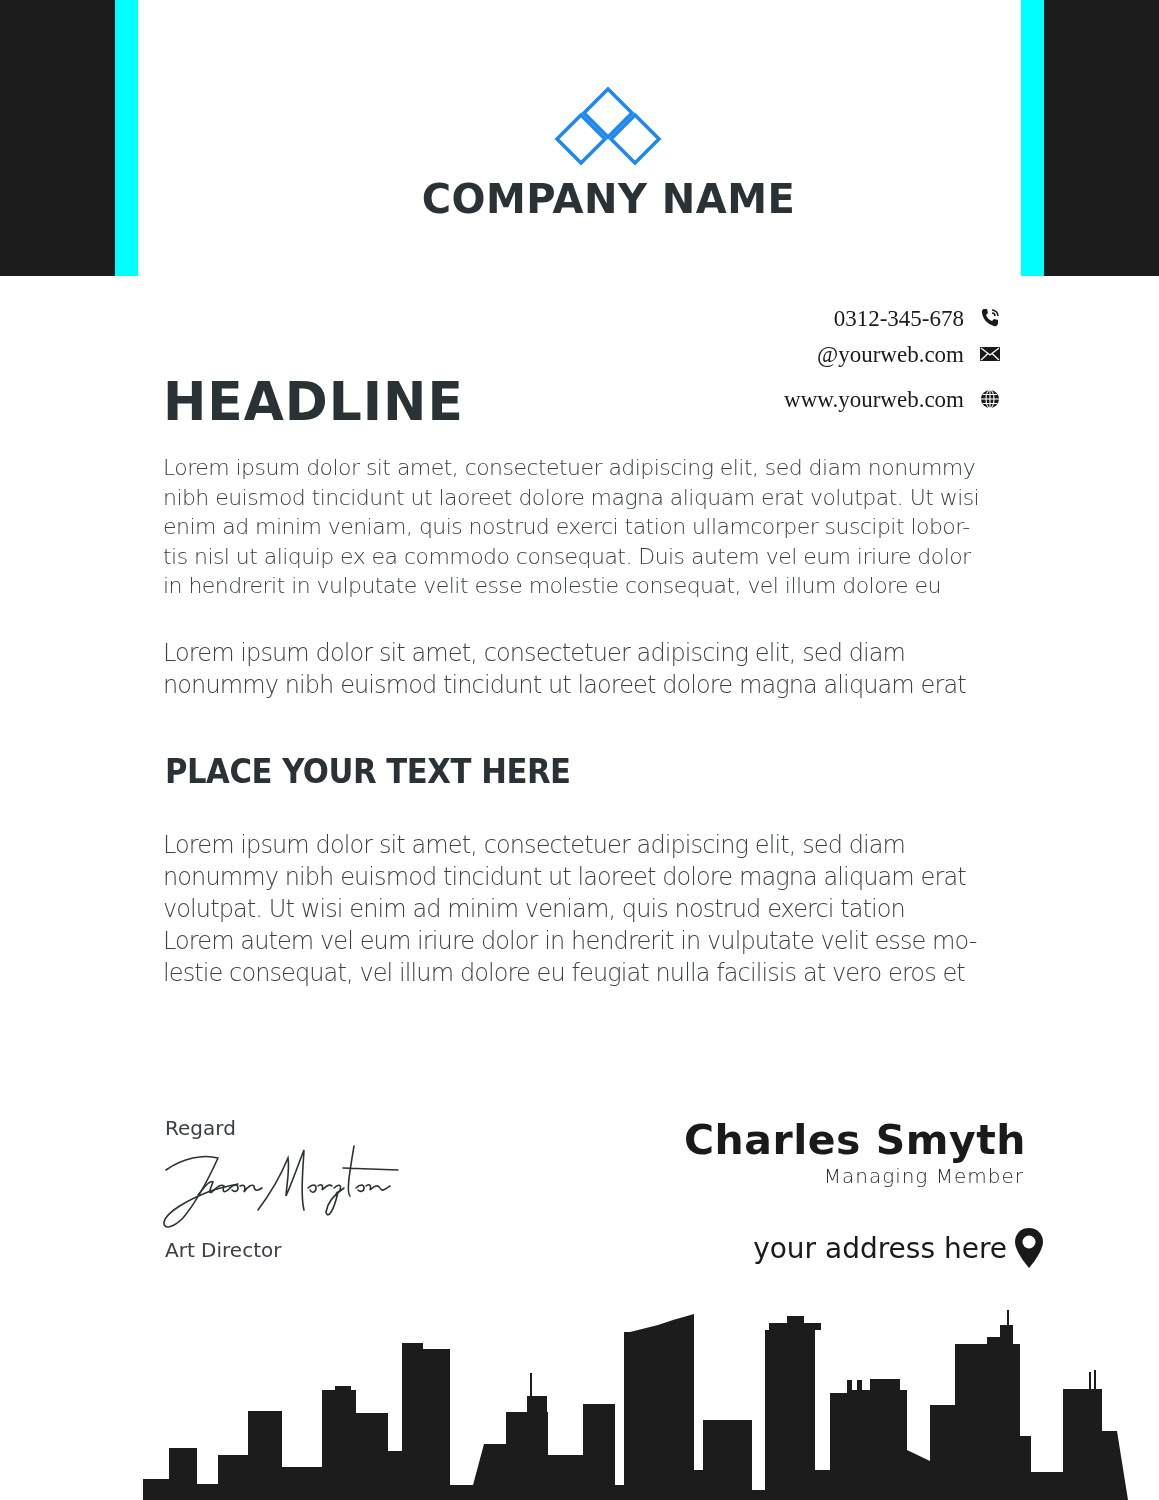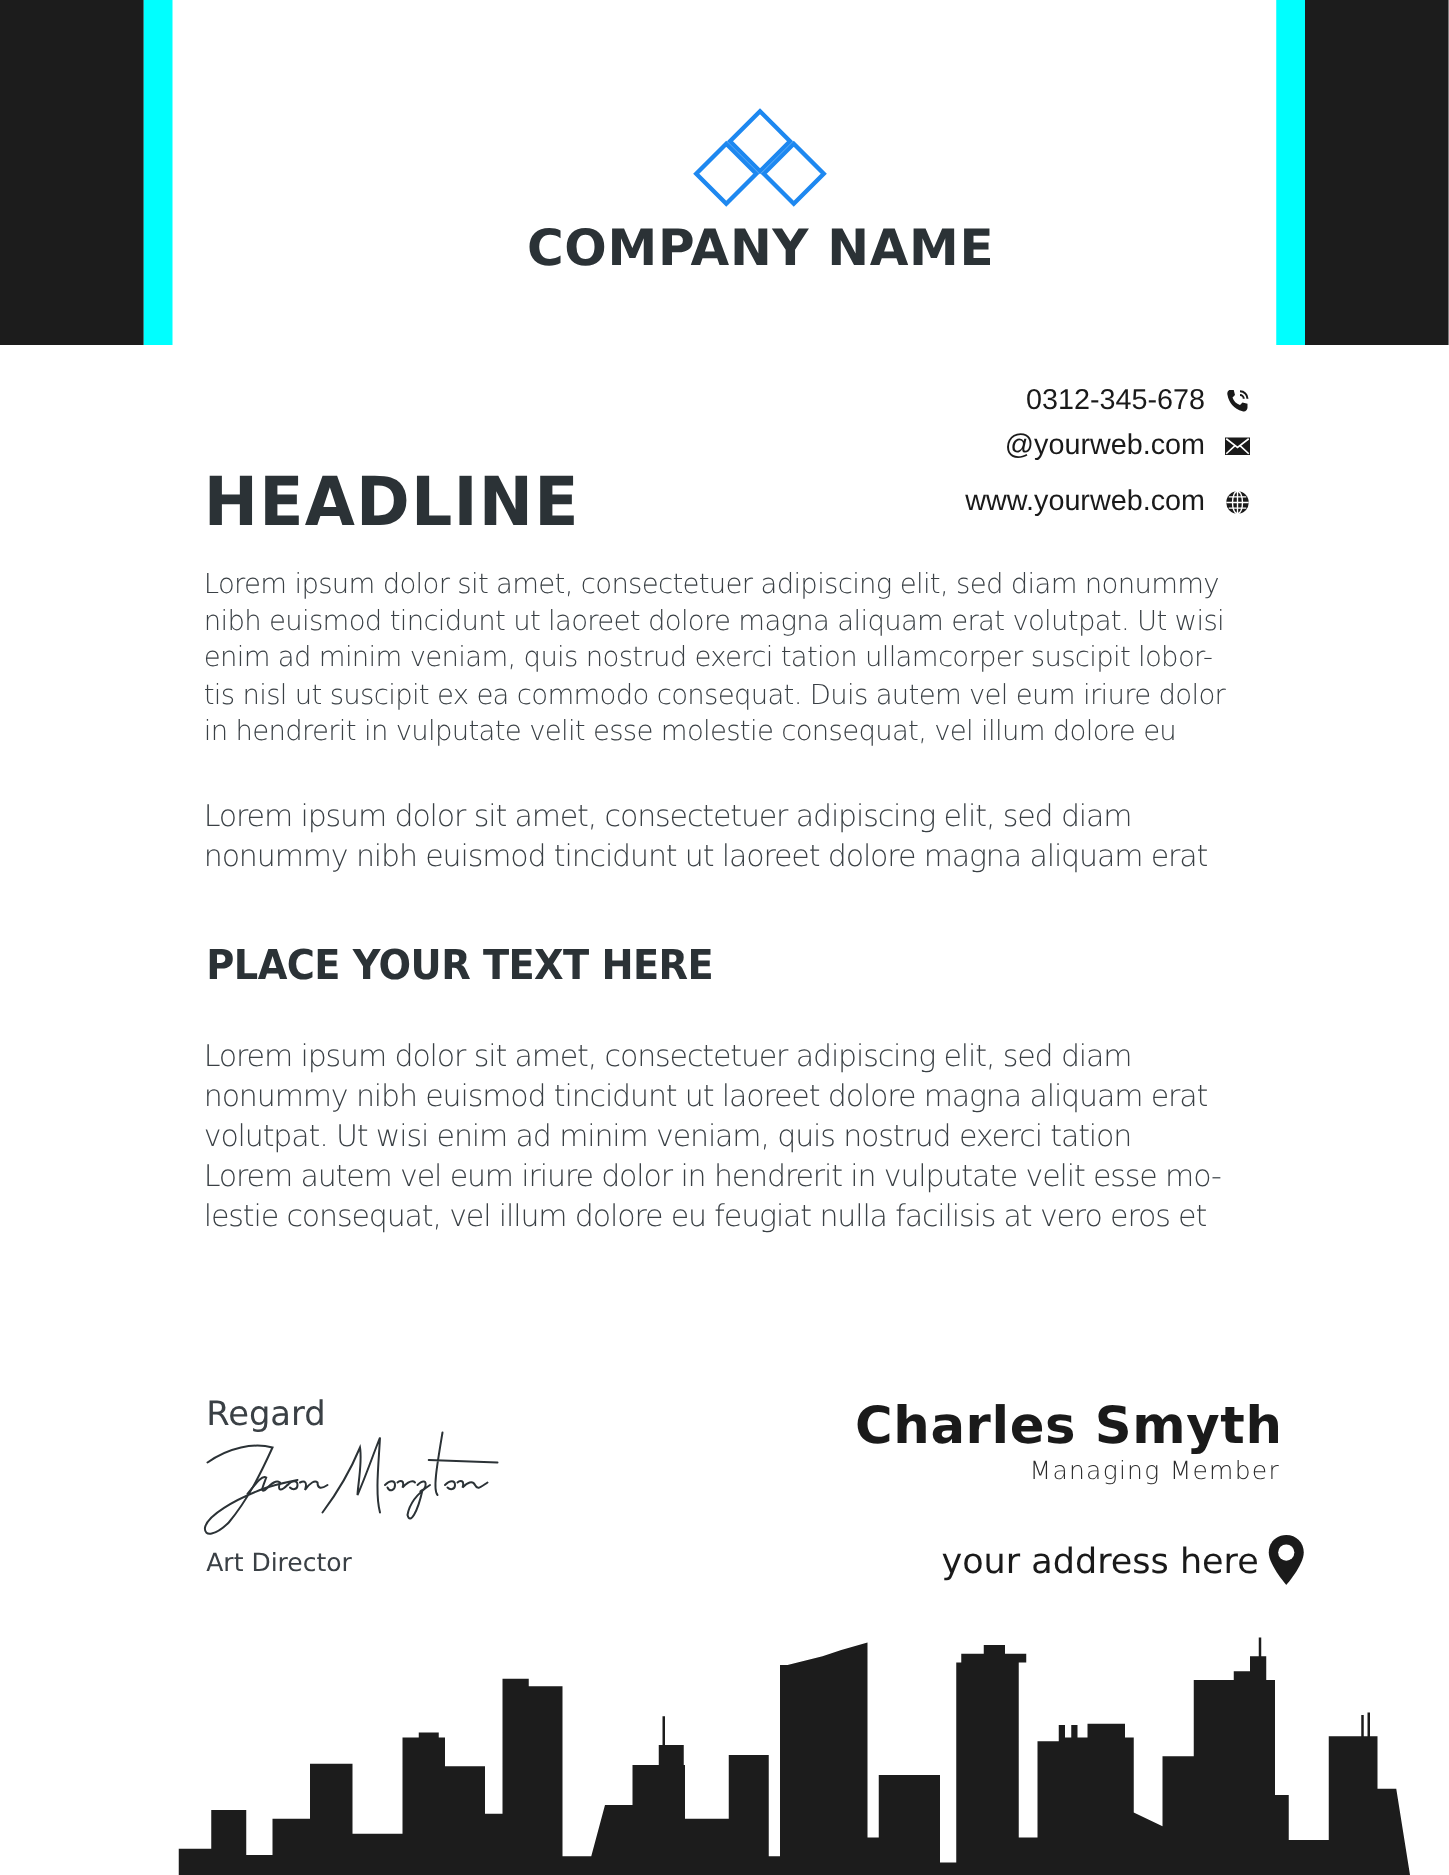--- a/index.html
+++ b/index.html
@@ -10,43 +10,43 @@
   .abs { position: absolute; }
   .bar-dark { background: #1c1c1c; }
   .bar-cyan { background: #00ffff; }
 
   .company-name {
     left: 0; width: 1217px; top: 176px; text-align: center;
     font-family: "DejaVu Sans", sans-serif; font-weight: bold; font-size: 40px;
     color: #2b3236; letter-spacing: 0.5px;
   }
   .contact-row {
-    right: 157px; display: flex; align-items: flex-end; gap: 14px;
-    font-family: Liberation Sans, sans-serif; font-size: 23px; color: #1a1a1a;
+    right: 157px; display: flex; align-items: flex-start; gap: 14px;
+    font-family: Liberation Serif, serif; font-size: 23px; color: #1a1a1a;
   }
   .contact-row svg { width: 24px; height: 24px; display: block; }
   .headline {
     left: 163px; top: 370px; font-family: "DejaVu Sans", sans-serif;
     font-size: 54px; font-weight: bold; color: #2b3236; letter-spacing: 1px;
     transform: scaleX(0.96); transform-origin: left;
   }
   .para {
     left: 163px; width: 870px; font-family: "DejaVu Sans", sans-serif;
     color: #3a4045; font-weight: 300;
   }
   .para .line { white-space: nowrap; display: block; }
   .p1 { top: 453px; font-size: 22px; line-height: 29.5px; letter-spacing: -0.55px; }
   .p2 { top: 637px; font-size: 24px; line-height: 32px; letter-spacing: -0.9px; }
   .p3 { top: 829px; font-size: 24px; line-height: 32px; letter-spacing: -0.9px; }
   .subhead {
     left: 165px; top: 752px; font-family: "DejaVu Sans", sans-serif;
     font-size: 33px; font-weight: bold; color: #2b3236; letter-spacing: -0.5px;
     transform: scaleX(0.93); transform-origin: left;
   }
-  .regard { left: 165px; top: 1116px; font-family: "DejaVu Sans", sans-serif; font-size: 27px; color: #3a4045; }
+  .regard { left: 165px; top: 1116px; font-family: "DejaVu Sans", sans-serif; font-size: 20px; color: #3a4045; }
   .role { left: 165px; top: 1238px; font-family: "DejaVu Sans", sans-serif; font-size: 20px; color: #3a4045; }
   .signature { left: 158px; top: 1140px; width: 245px; height: 92px; }
   .person-name {
     right: 133px; top: 1116px; font-family: "DejaVu Sans", sans-serif;
     font-weight: bold; font-size: 41px; color: #1a1a1a; text-align: right; letter-spacing: 0.5px;
   }
   .person-title {
     right: 135px; top: 1164px; font-family: "DejaVu Sans", sans-serif;
     font-size: 20px; color: #2a2a2a; letter-spacing: 1px; font-weight: 300;
   }
@@ -102,21 +102,21 @@
     </g>
   </svg>
 </div>
 
 <div class="abs headline">HEADLINE</div>
 
 <div class="abs para p1">
   <span class="line">Lorem ipsum dolor sit amet, consectetuer adipiscing elit, sed diam nonummy</span>
   <span class="line">nibh euismod tincidunt ut laoreet dolore magna aliquam erat volutpat. Ut wisi</span>
   <span class="line">enim ad minim veniam, quis nostrud exerci tation ullamcorper suscipit lobor-</span>
-  <span class="line">tis nisl ut suscipit ex ea commodo consequat. Duis autem vel eum iriure dolor</span>
+  <span class="line">tis nisl ut aliquip ex ea commodo consequat. Duis autem vel eum iriure dolor</span>
   <span class="line">in hendrerit in vulputate velit esse molestie consequat, vel illum dolore eu</span>
 </div>
 
 <div class="abs para p2">
   <span class="line">Lorem ipsum dolor sit amet, consectetuer adipiscing elit, sed diam</span>
   <span class="line">nonummy nibh euismod tincidunt ut laoreet dolore magna aliquam erat</span>
 </div>
 
 <div class="abs subhead">PLACE YOUR TEXT HERE</div>
 

